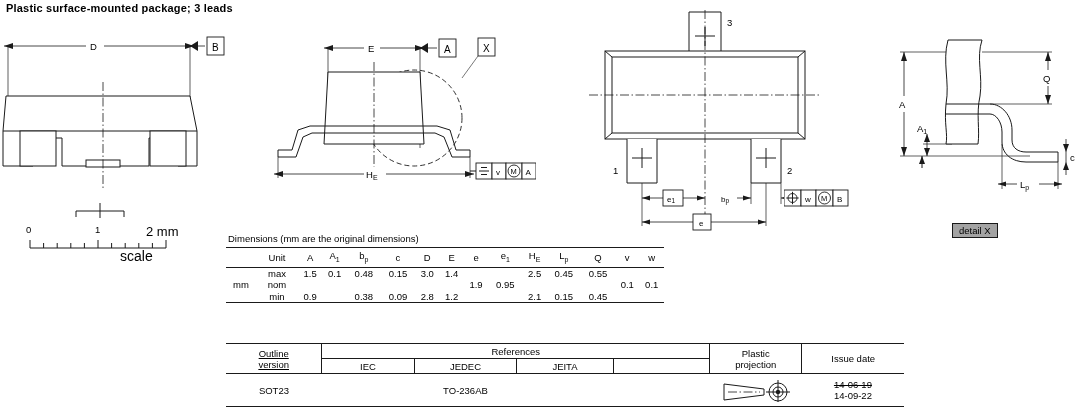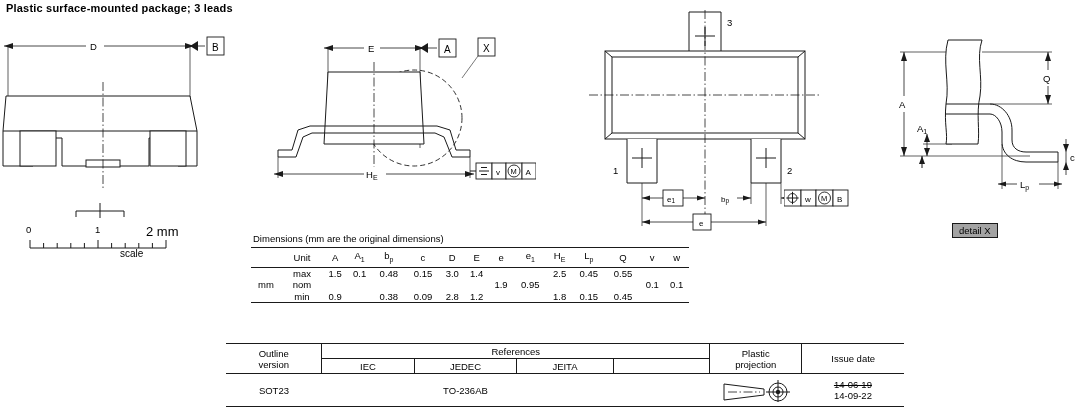--- a/index.html
+++ b/index.html
@@ -20,21 +20,21 @@
   .dimline{stroke:#1a1a1a;stroke-width:.8;fill:none;}
   .ext{stroke:#1a1a1a;stroke-width:.7;fill:none;}
   .fillw{fill:#ffffff;}
   .fr{stroke:#1a1a1a;stroke-width:.9;fill:#fff;}
   text{font-family:"Liberation Sans","DejaVu Sans",sans-serif;fill:#000;}
   .t9{font-size:9.5px;}
   .t8{font-size:8px;}
   .t10{font-size:10px;}
 
   
-  #dimwrap{left:226px;top:233px;width:440px;margin-left:25px;}
+  #dimwrap{left:226px;top:233px;width:440px;}
   #dimcap{font-size:9.5px;margin:0 0 3px 2px;}
   table.dt{border-collapse:collapse;font-size:9.5px;width:438px;}
   table.dt td,table.dt th{padding:0;font-weight:normal;text-align:center;
       height:11.5px;line-height:11.5px;}
   table.dt .hdrrow td{border-top:1.1px solid #1a1a1a;border-bottom:1.1px solid #1a1a1a;
       height:15px;line-height:15px;}
   table.dt .lastrow td{border-bottom:1.1px solid #1a1a1a;}
   td.lbl{text-align:left;padding-left:14px;width:42px;}
   td.unit{text-align:left;padding-left:4px;width:30px;}
   sub{font-size:7px;}
@@ -109,21 +109,21 @@
     <line class="ln" x1="97.6" y1="47" x2="97.6" y2="52"></line>
     <line class="ln" x1="111.2" y1="47" x2="111.2" y2="52"></line>
     <line class="ln" x1="124.8" y1="47" x2="124.8" y2="52"></line>
     <line class="ln" x1="138.4" y1="47" x2="138.4" y2="52"></line>
     <line class="ln" x1="152" y1="44" x2="152" y2="52"></line>
   </g>
 </svg>
 <div class="abs" style="left:12px;top:28px;font-size:9.5px;">0</div>
 <div class="abs" style="left:81px;top:28px;font-size:9.5px;">1</div>
 <div class="abs" style="left:132px;top:28px;font-size:13px;">2 mm</div>
-<div class="abs" style="left:68px;top:52px;font-size:10px;padding-left:38px;">scale</div>
+<div class="abs" style="left:68px;top:52px;font-size:14px;padding-left:38px;">scale</div>
 </div>
 
 <div class="abs" style="left:272px;top:26px;">
 <svg width="290" height="170" viewBox="0 0 290 170">
 
   <g>
     <line class="ext" x1="56" y1="22" x2="56" y2="82"></line>
     <line class="ext" x1="148" y1="22" x2="148" y2="122"></line>
     <line class="dimline" x1="52" y1="22" x2="152" y2="22"></line>
     <polygon points="52,22 61,19 61,25" fill="#1a1a1a"></polygon>
@@ -398,35 +398,35 @@
       <td class="unit"></td>
       <td class="lbl">min</td>
       <td>0.9</td>
       <td></td>
       <td>0.38</td>
       <td>0.09</td>
       <td>2.8</td>
       <td>1.2</td>
       <td></td>
       <td></td>
-      <td>1.8</td>
+      <td>2.1</td>
       <td>0.15</td>
       <td>0.45</td>
       <td></td>
       <td></td>
     </tr>
   </tbody>
     </table>
 </div>
 
 <div class="abs" id="refwrap">
 <table class="rt">
   <tbody>
         <tr>
-    <td class="bt" rowspan="2" style="width:92px;height:28px;">
+    <td class="bt" rowspan="2" style="width:92px;height:28px;text-decoration:underline;">
       <div>Outline</div>
       <div>version</div>
     </td>
     <td class="bt bl" colspan="4" style="height:14px;">References</td>
     <td class="bt bl" rowspan="2" style="width:88px;">
       <div>Plastic</div>
       <div>projection</div>
     </td>
     <td class="bt bl" rowspan="2" style="width:98px;">Issue date</td>
   </tr>

